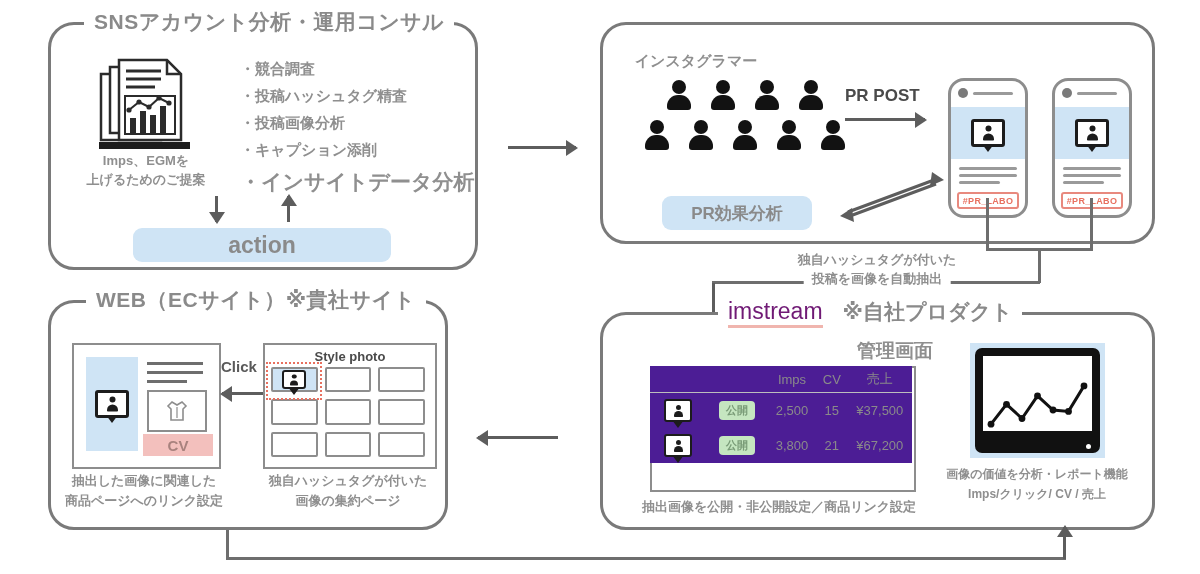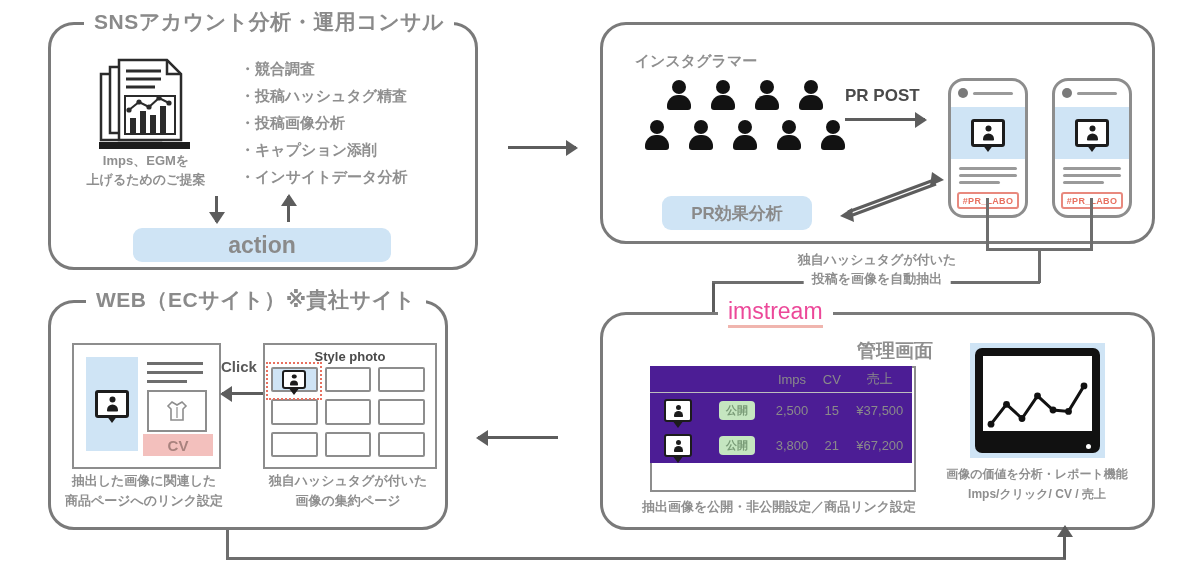--- a/index.html
+++ b/index.html
@@ -90,21 +90,21 @@
     </svg>
   </div>
   <div class="lbl c" style="left:146px;top:152px;font-size:13px;">Imps、EGMを</div>
   <div class="lbl c" style="left:146px;top:171px;font-size:13px;">上げるためのご提案</div>
 
   <div style="position:absolute;left:240px;top:60px;">
     <div class="lbl" style="position:relative;font-size:15px;margin-bottom:8px;">・競合調査</div>
     <div class="lbl" style="position:relative;font-size:15px;margin-bottom:8px;">・投稿ハッシュタグ精査</div>
     <div class="lbl" style="position:relative;font-size:15px;margin-bottom:8px;">・投稿画像分析</div>
     <div class="lbl" style="position:relative;font-size:15px;margin-bottom:8px;">・キャプション添削</div>
-    <div class="lbl" style="position:relative;font-size:15px;">・インサイトデータ分析</div>
+    <div class="lbl" style="position:relative;font-size:21px;">・インサイトデータ分析</div>
   </div>
 
   <div class="arrow-v" style="left:215px;top:196px;height:26px;"></div>
   <div class="arrow-v up" style="left:287px;top:196px;height:26px;"></div>
 
   <div class="pill" style="left:133px;top:228px;width:258px;height:34px;font-size:23px;">action</div>
 
   <div class="arrow-h" style="left:508px;top:146px;width:68px;"></div>
 
   <div class="panel" style="left:600px;top:22px;width:555px;height:222px;"></div>
@@ -265,21 +265,22 @@
 
   <div class="lbl c" style="left:144px;top:472px;font-size:13px;">抽出した画像に関連した</div>
   <div class="lbl c" style="left:144px;top:492px;font-size:13px;">商品ページへのリンク設定</div>
   <div class="lbl c" style="left:348px;top:472px;font-size:13px;">独自ハッシュタグが付いた</div>
   <div class="lbl c" style="left:348px;top:492px;font-size:13px;">画像の集約ページ</div>
 
   <div class="arrow-h left" style="left:478px;top:436px;width:80px;"></div>
 
   <div class="panel" style="left:600px;top:312px;width:555px;height:218px;"></div>
   <div style="position:absolute;left:718px;top:298px;background:#fff;padding:0 10px;display:flex;align-items:baseline;gap:20px;white-space:nowrap;">
-    <span style="font-size:23px;color:#ec4899;border-bottom:3px solid #f0b5ae;">imstream</span>
+    <span style="font-size:23px;color:#701a75;border-bottom:3px solid #f0b5ae;">imstream</span>
+    <span style="font-size:21px;font-weight:bold;color:#8a8a8a;">※自社プロダクト</span>
   </div>
   <div class="lbl c" style="left:895px;top:338px;font-size:19px;">管理画面</div>
 
   <div style="position:absolute;left:650px;top:366px;width:262px;height:122px;border:2px solid #8d8d8d;background:#fff;"></div>
   <table class="mgmt" style="left:650px;top:366px;width:262px;">
     <thead>
       <tr>
         <th style="width:46px;"></th>
         <th style="width:52px;"></th>
         <th>Imps</th>

